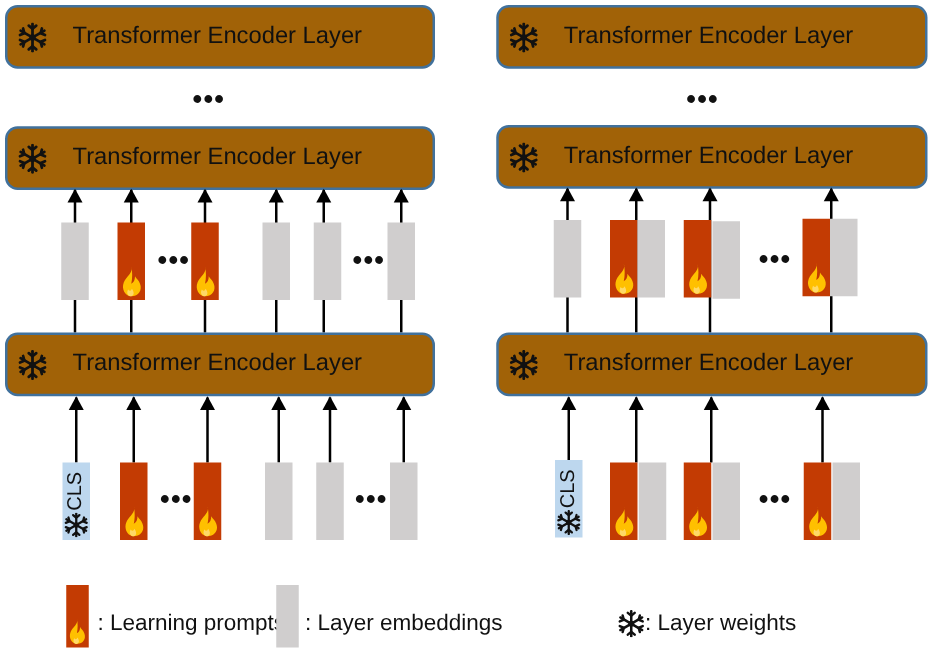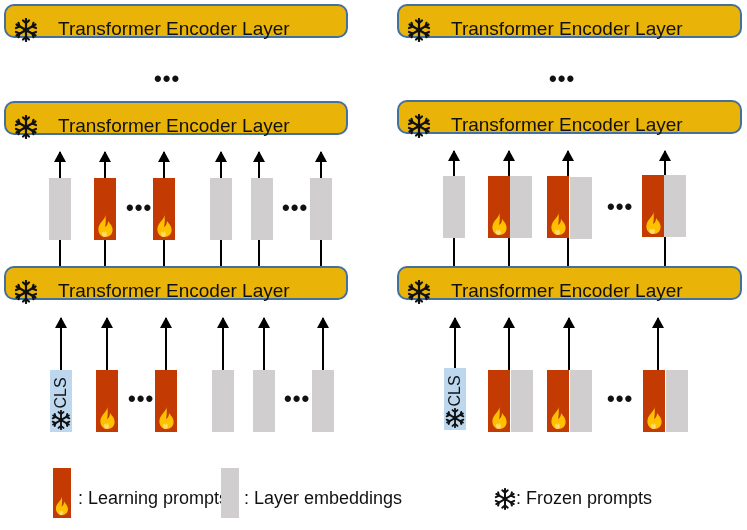--- a/index.html
+++ b/index.html
@@ -1,18 +1,18 @@
 <!DOCTYPE html>
 <html><head>
 <meta charset="utf-8">
 <style>
   html, body { margin:0; padding:0; background:#ffffff; }
   body { width:747px; height:530px; position:relative; overflow:hidden;
          font-family:"Liberation Sans", "DejaVu Sans", sans-serif; color:#111; }
-  .layer { position:absolute; height:34px; background:#eab308; border:2px solid #41719c;
+  .layer { position:absolute; height:51px; background:#a16207; border:2px solid #41719c;
            border-radius:10px; box-sizing:border-box;padding-left:48px; }
   .layer .lbl { position:absolute; left:52px; top:12px; font-size:19px; color:#111; white-space:nowrap; }
   .layer .snow { position:absolute; left:8px; top:12px; width:24px; height:24px; }
   .dots { position:absolute; font-size:22px; font-weight:bold; letter-spacing:1px; line-height:10px; color:#111; }
   .tok { position:absolute; width:22px; height:62px; box-sizing:border-box; }
   .tok.gray { background:#d0cece; }
   .tok.red { background:#c33b03; }
   .tok.cls { background:#bdd7ee; }
   .fire { position:absolute; left:1px; bottom:2px; width:20px; height:26px; }
   .arrow { position:absolute; width:2px; background:#000; }
@@ -208,14 +208,14 @@
     <svg class="fire" style="left:0;width:17px;height:22px;">
         <use href="#fire"></use>
       </svg>
   </div>
   <span class="legend-txt" style="left:78px;">: Learning prompts</span>
   <div class="tok gray" style="left:221px;top:468px;height:50px;width:18px;"></div>
   <span class="legend-txt" style="left:244px;">: Layer embeddings</span>
   <svg style="position:absolute;left:494px;top:488px;width:22px;height:22px;">
       <use href="#snowflake"></use>
     </svg>
-  <span class="legend-txt" style="left:516px;">: Frozen prompts</span>
+  <span class="legend-txt" style="left:516px;">: Layer weights</span>
 </div>
 
 </body></html>

